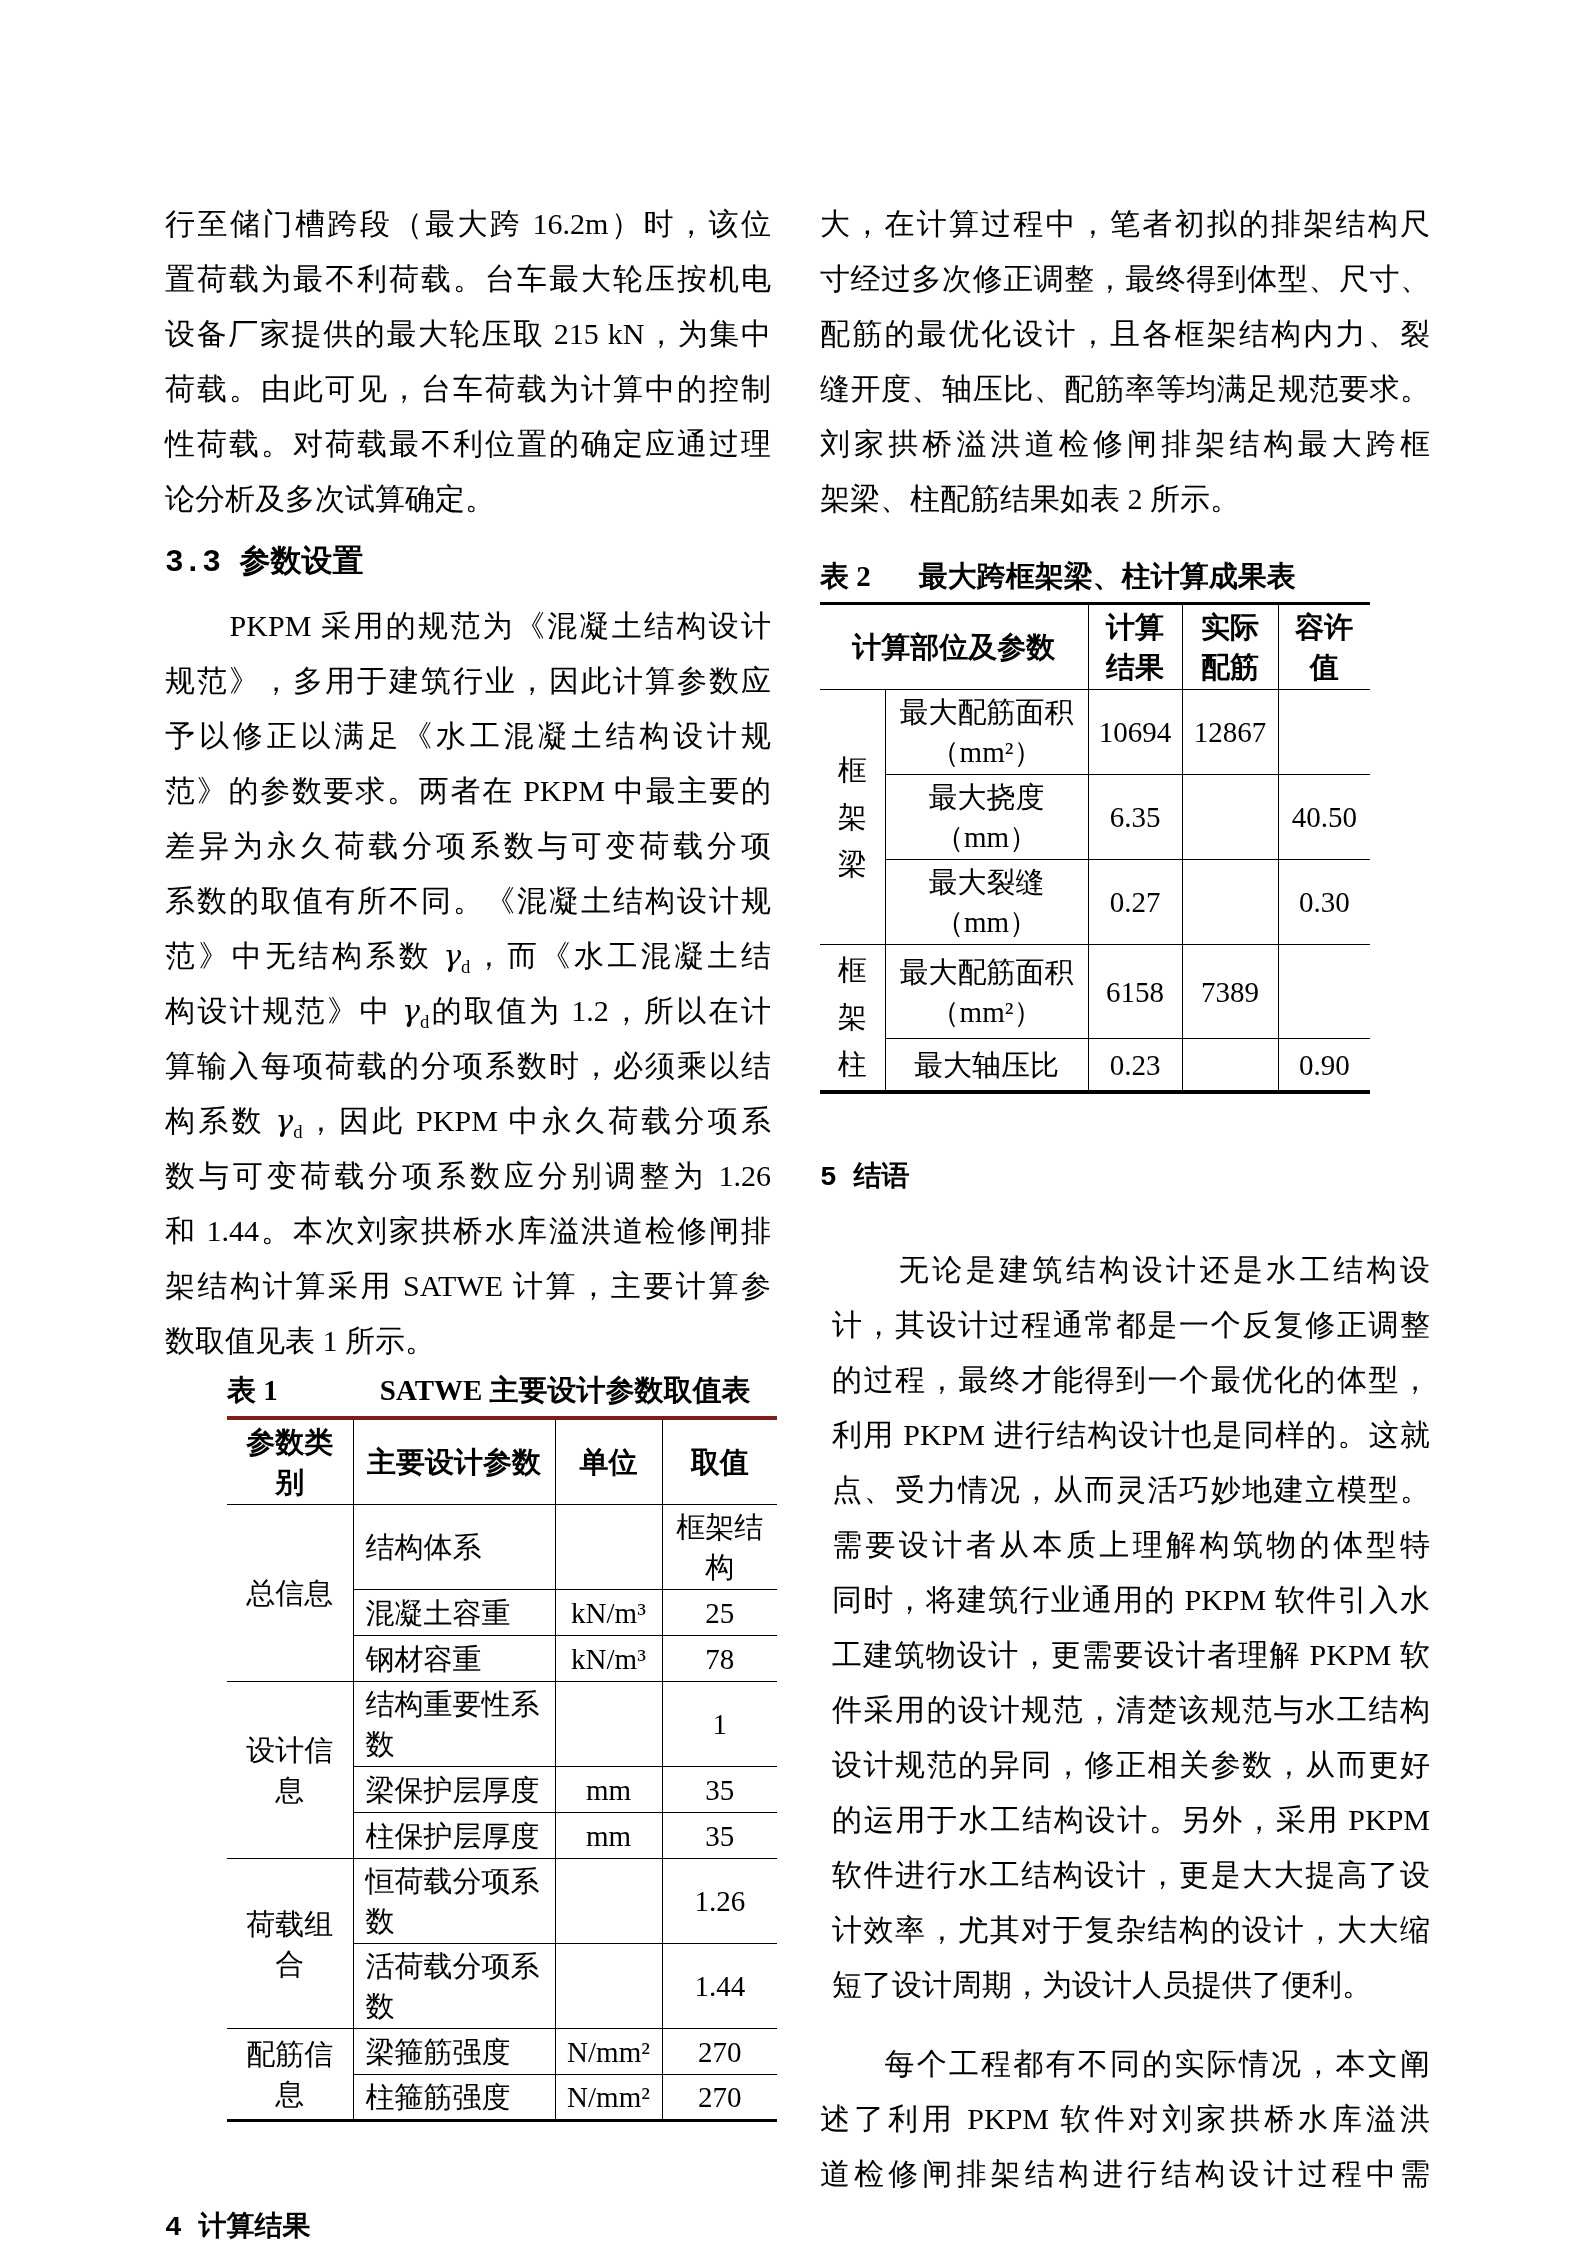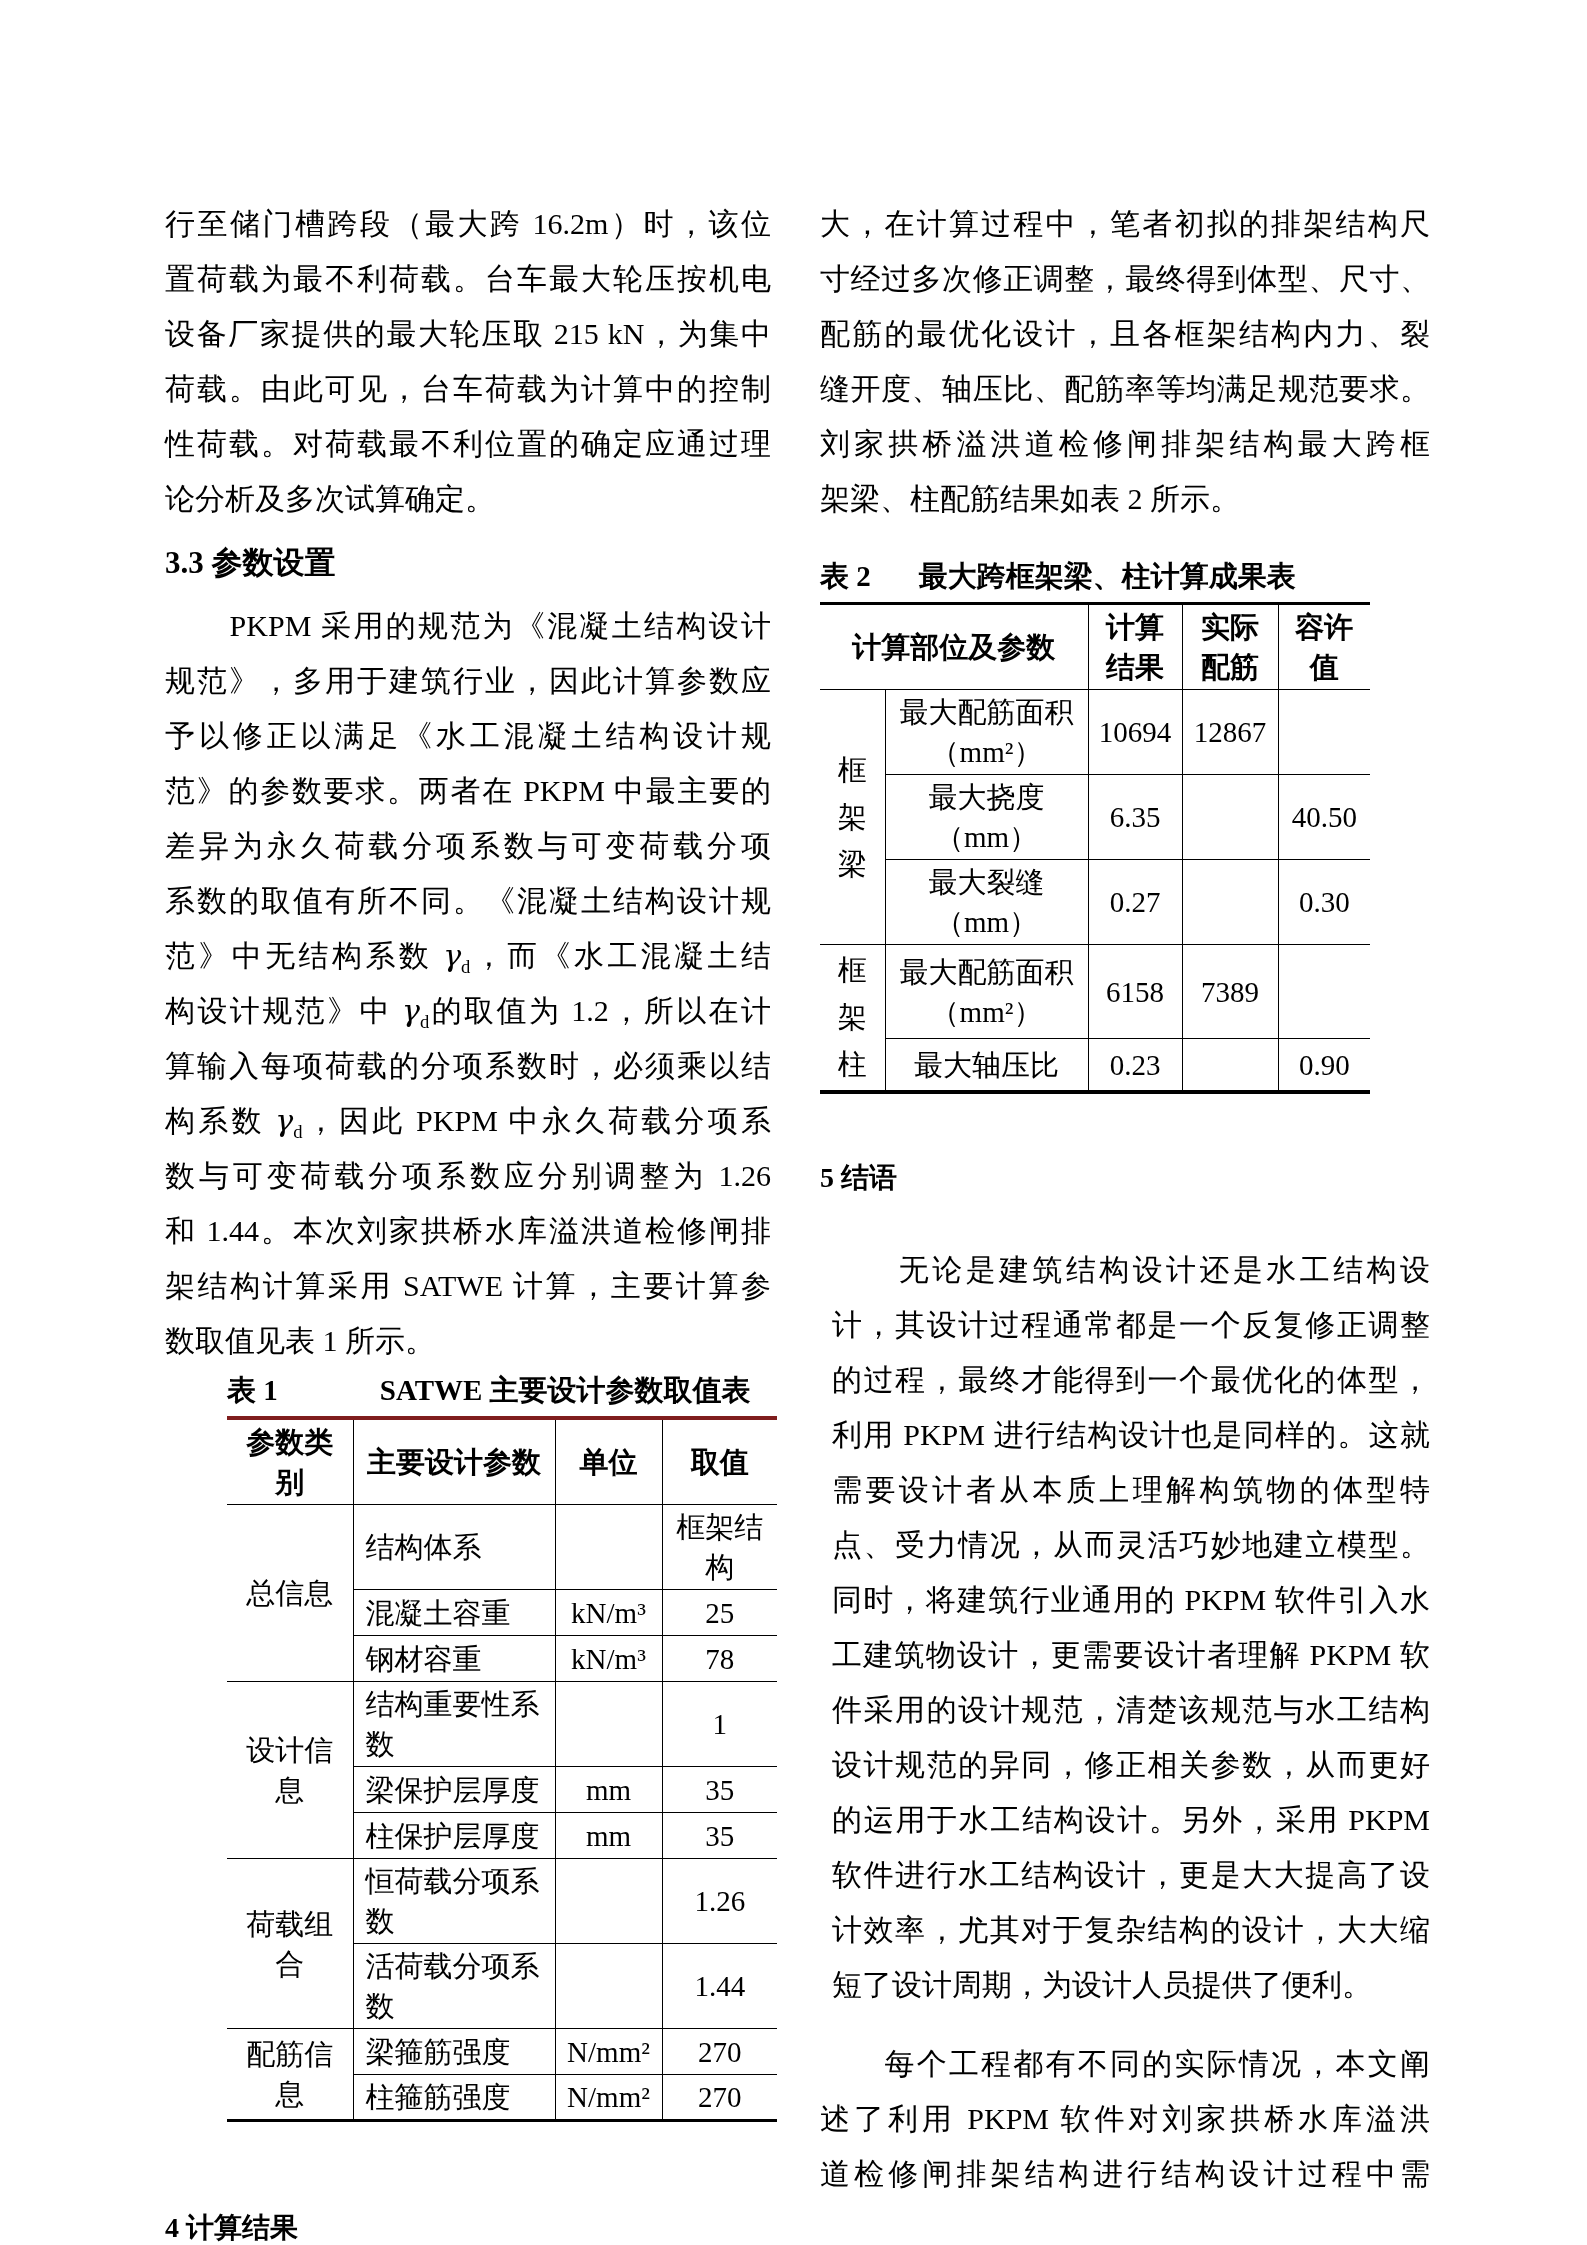--- a/index.html
+++ b/index.html
@@ -19,21 +19,21 @@
   .line{
     line-height:55px;
     text-align:justify;
     text-align-last:justify;
   }
   .line.last{text-align-last:left;}
   sub{font-size:0.62em;line-height:0;}
   .gm{font-style:italic;font-family:"DejaVu Serif",serif;}
 
   .heading{
-    font-family:Liberation Serif, serif;
+    font-family:Liberation Mono, monospace;
     font-weight:bold;
     color:#000;
   }
   .heading.sub{font-size:31px;line-height:42px;}
   .heading.main{font-size:28px;line-height:44px;}
 
   [data-name="section-3-3-heading"]{margin-top:16px;margin-bottom:14px;}
   [data-name="section-4-heading"]{margin-top:84px;}
   [data-name="section-5-heading"]{margin-top:62px;}
   [data-name="conclusion-paragraph-1"]{margin-top:42px;margin-left:12px;}
@@ -264,22 +264,22 @@
             <td data-name="table-cell">0.90</td>
           </tr>
         </tbody>
       </table>
       <div data-name="section-5-heading" class="heading main">5 结语</div>
       <div data-name="conclusion-paragraph-1" class="para">
         <div data-name="text-line" class="line">　　无论是建筑结构设计还是水工结构设</div>
         <div data-name="text-line" class="line">计，其设计过程通常都是一个反复修正调整</div>
         <div data-name="text-line" class="line">的过程，最终才能得到一个最优化的体型，</div>
         <div data-name="text-line" class="line">利用 PKPM 进行结构设计也是同样的。这就</div>
+        <div data-name="text-line" class="line">点、受力情况，从而灵活巧妙地建立模型。</div>
         <div data-name="text-line" class="line">需要设计者从本质上理解构筑物的体型特</div>
-        <div data-name="text-line" class="line">点、受力情况，从而灵活巧妙地建立模型。</div>
         <div data-name="text-line" class="line">同时，将建筑行业通用的 PKPM 软件引入水</div>
         <div data-name="text-line" class="line">工建筑物设计，更需要设计者理解 PKPM 软</div>
         <div data-name="text-line" class="line">件采用的设计规范，清楚该规范与水工结构</div>
         <div data-name="text-line" class="line">设计规范的异同，修正相关参数，从而更好</div>
         <div data-name="text-line" class="line">的运用于水工结构设计。另外，采用 PKPM</div>
         <div data-name="text-line" class="line">软件进行水工结构设计，更是大大提高了设</div>
         <div data-name="text-line" class="line">计效率，尤其对于复杂结构的设计，大大缩</div>
         <div data-name="text-line" class="line last">短了设计周期，为设计人员提供了便利。</div>
       </div>
       <div data-name="conclusion-paragraph-2" class="para">

